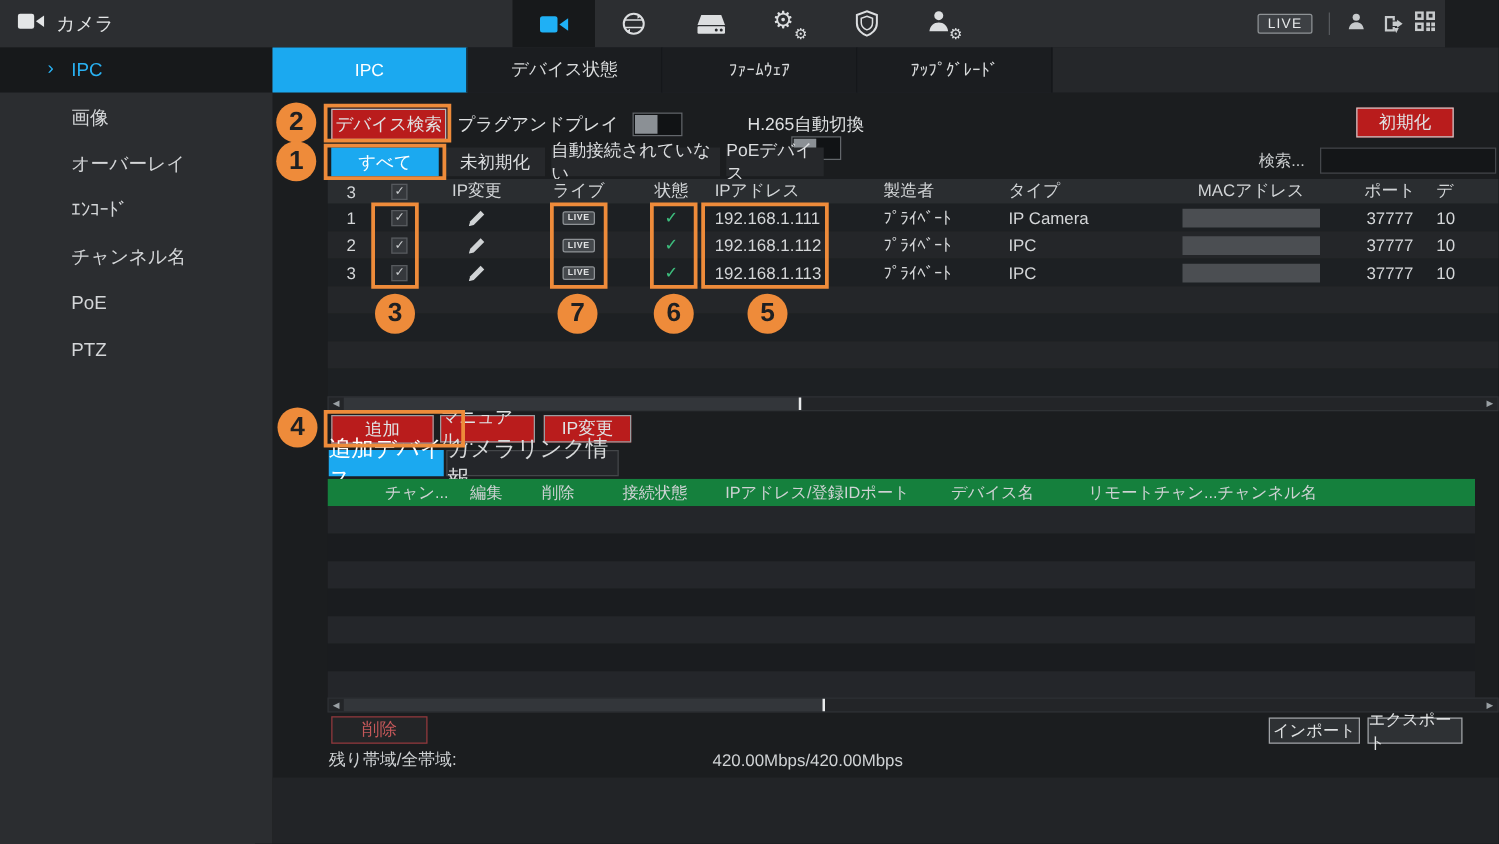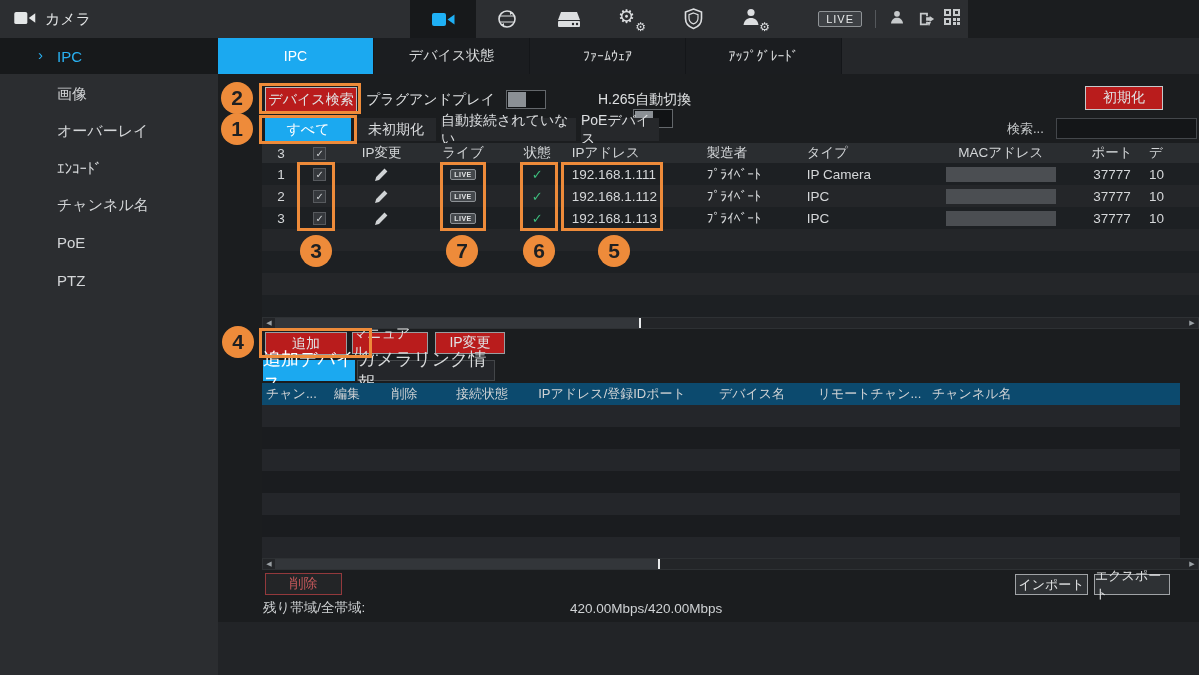--- a/index.html
+++ b/index.html
@@ -1,20 +1,20 @@
 <!DOCTYPE html>
 <html><head>
 <meta charset="utf-8">
 <style>
   * { margin:0; padding:0; box-sizing:border-box; }
   body { background:#101214; font-family:"Liberation Sans","DejaVu Sans",sans-serif; }
   .app { position:relative; width:1199px; height:675px; overflow:hidden; background:#1b1d1f; color:#d7d9da; }
 
   
-  .topbar { position:absolute; left:0; top:0; width:968px; height:38px; background:#2c2e31; }
+  .topbar { position:absolute; left:0; top:0; width:1156px; height:38px; background:#2c2e31; }
   .app-title { position:absolute; left:14px; top:0; height:38px; display:flex; align-items:center; gap:9px; font-size:15px; color:#e4e6e7; }
   .nav-icons { position:absolute; left:410px; top:0; height:38px; display:flex; align-items:stretch; }
   .nav-item { width:62px; display:flex; align-items:center; justify-content:center; }
   .nav-item.active { width:66px; background:#17191b; }
   .nav-item svg { display:block; }
   .gear-combo { position:relative; width:26px; height:24px; color:#dcdee0; }
   .gear-big { position:absolute; left:0; top:-2px; font-size:19px; }
   .gear-small { position:absolute; right:-2px; bottom:-3px; font-size:12px; }
   .topbar-right { position:absolute; right:8px; top:0; height:38px; display:flex; align-items:center; gap:13px; }
   .live-badge { border:1px solid #8f9396; border-radius:2px; padding:1px 7px; font-size:11px; letter-spacing:1px; color:#e6e8e9; background:#3d4044; }
@@ -62,26 +62,26 @@
   
   .hscroll { position:absolute; left:262px; width:937px; height:12px; background:#232528; border:1px solid #2e3134; display:flex; align-items:center; }
   .hs-arrow { width:12px; text-align:center; font-size:7px; color:#9aa0a4; }
   .hs-track { position:relative; flex:1; height:10px; }
   .hs-thumb { position:absolute; left:0; top:0; height:10px; width:40%; background:#33363a; }
   .hs-tick { position:absolute; left:40%; top:0; width:2px; height:10px; background:#e8eaeb; }
 
   
   .t2 { position:absolute; left:262px; top:383px; width:918px; overflow:hidden; }
   .t2-row { display:flex; height:22px; align-items:center; font-size:13px; color:#cfd2d4; }
-  .t2-head { background:#0c4a6e; }
+  .t2-head { background:#15803d;padding-left:42px; }
   .t2-row:nth-child(even) { background:#24262a; }
   .t2-row:nth-child(odd):not(.t2-head) { background:#1a1c1f; }
   .d1{width:60px;padding-left:4px;} .d2{width:50px;text-align:center;} .d3{width:65px;text-align:center;}
   .d4{width:90px;text-align:center;} .d5{width:170px;text-align:center;} .d6{width:110px;text-align:center;}
-  .d7{width:125px;text-align:center;} .d8{width:130px;}
+  .d7{width:125px;text-align:right;} .d8{width:130px;}
 
   .tab2 { display:flex; align-items:center; justify-content:center; height:21px; font-size:18px; }
   .tab2.active { background:#1ba9f0; color:#fff; }
   .tab2.idle { background:#24262a; border:1px solid #434649; color:#d8dadb; }
 
   .bottom-strip { position:absolute; left:218px; top:622px; width:981px; height:53px; background:#222427; }
 
   
   .ann-box { position:absolute; border:3px solid #ee8b3a; z-index:40; }
   .ann-circle { position:absolute; width:32px; height:32px; border-radius:50%; background:#ee8b3a; color:#1f2022; font-weight:bold; font-size:21px; display:flex; align-items:center; justify-content:center; z-index:41; }

